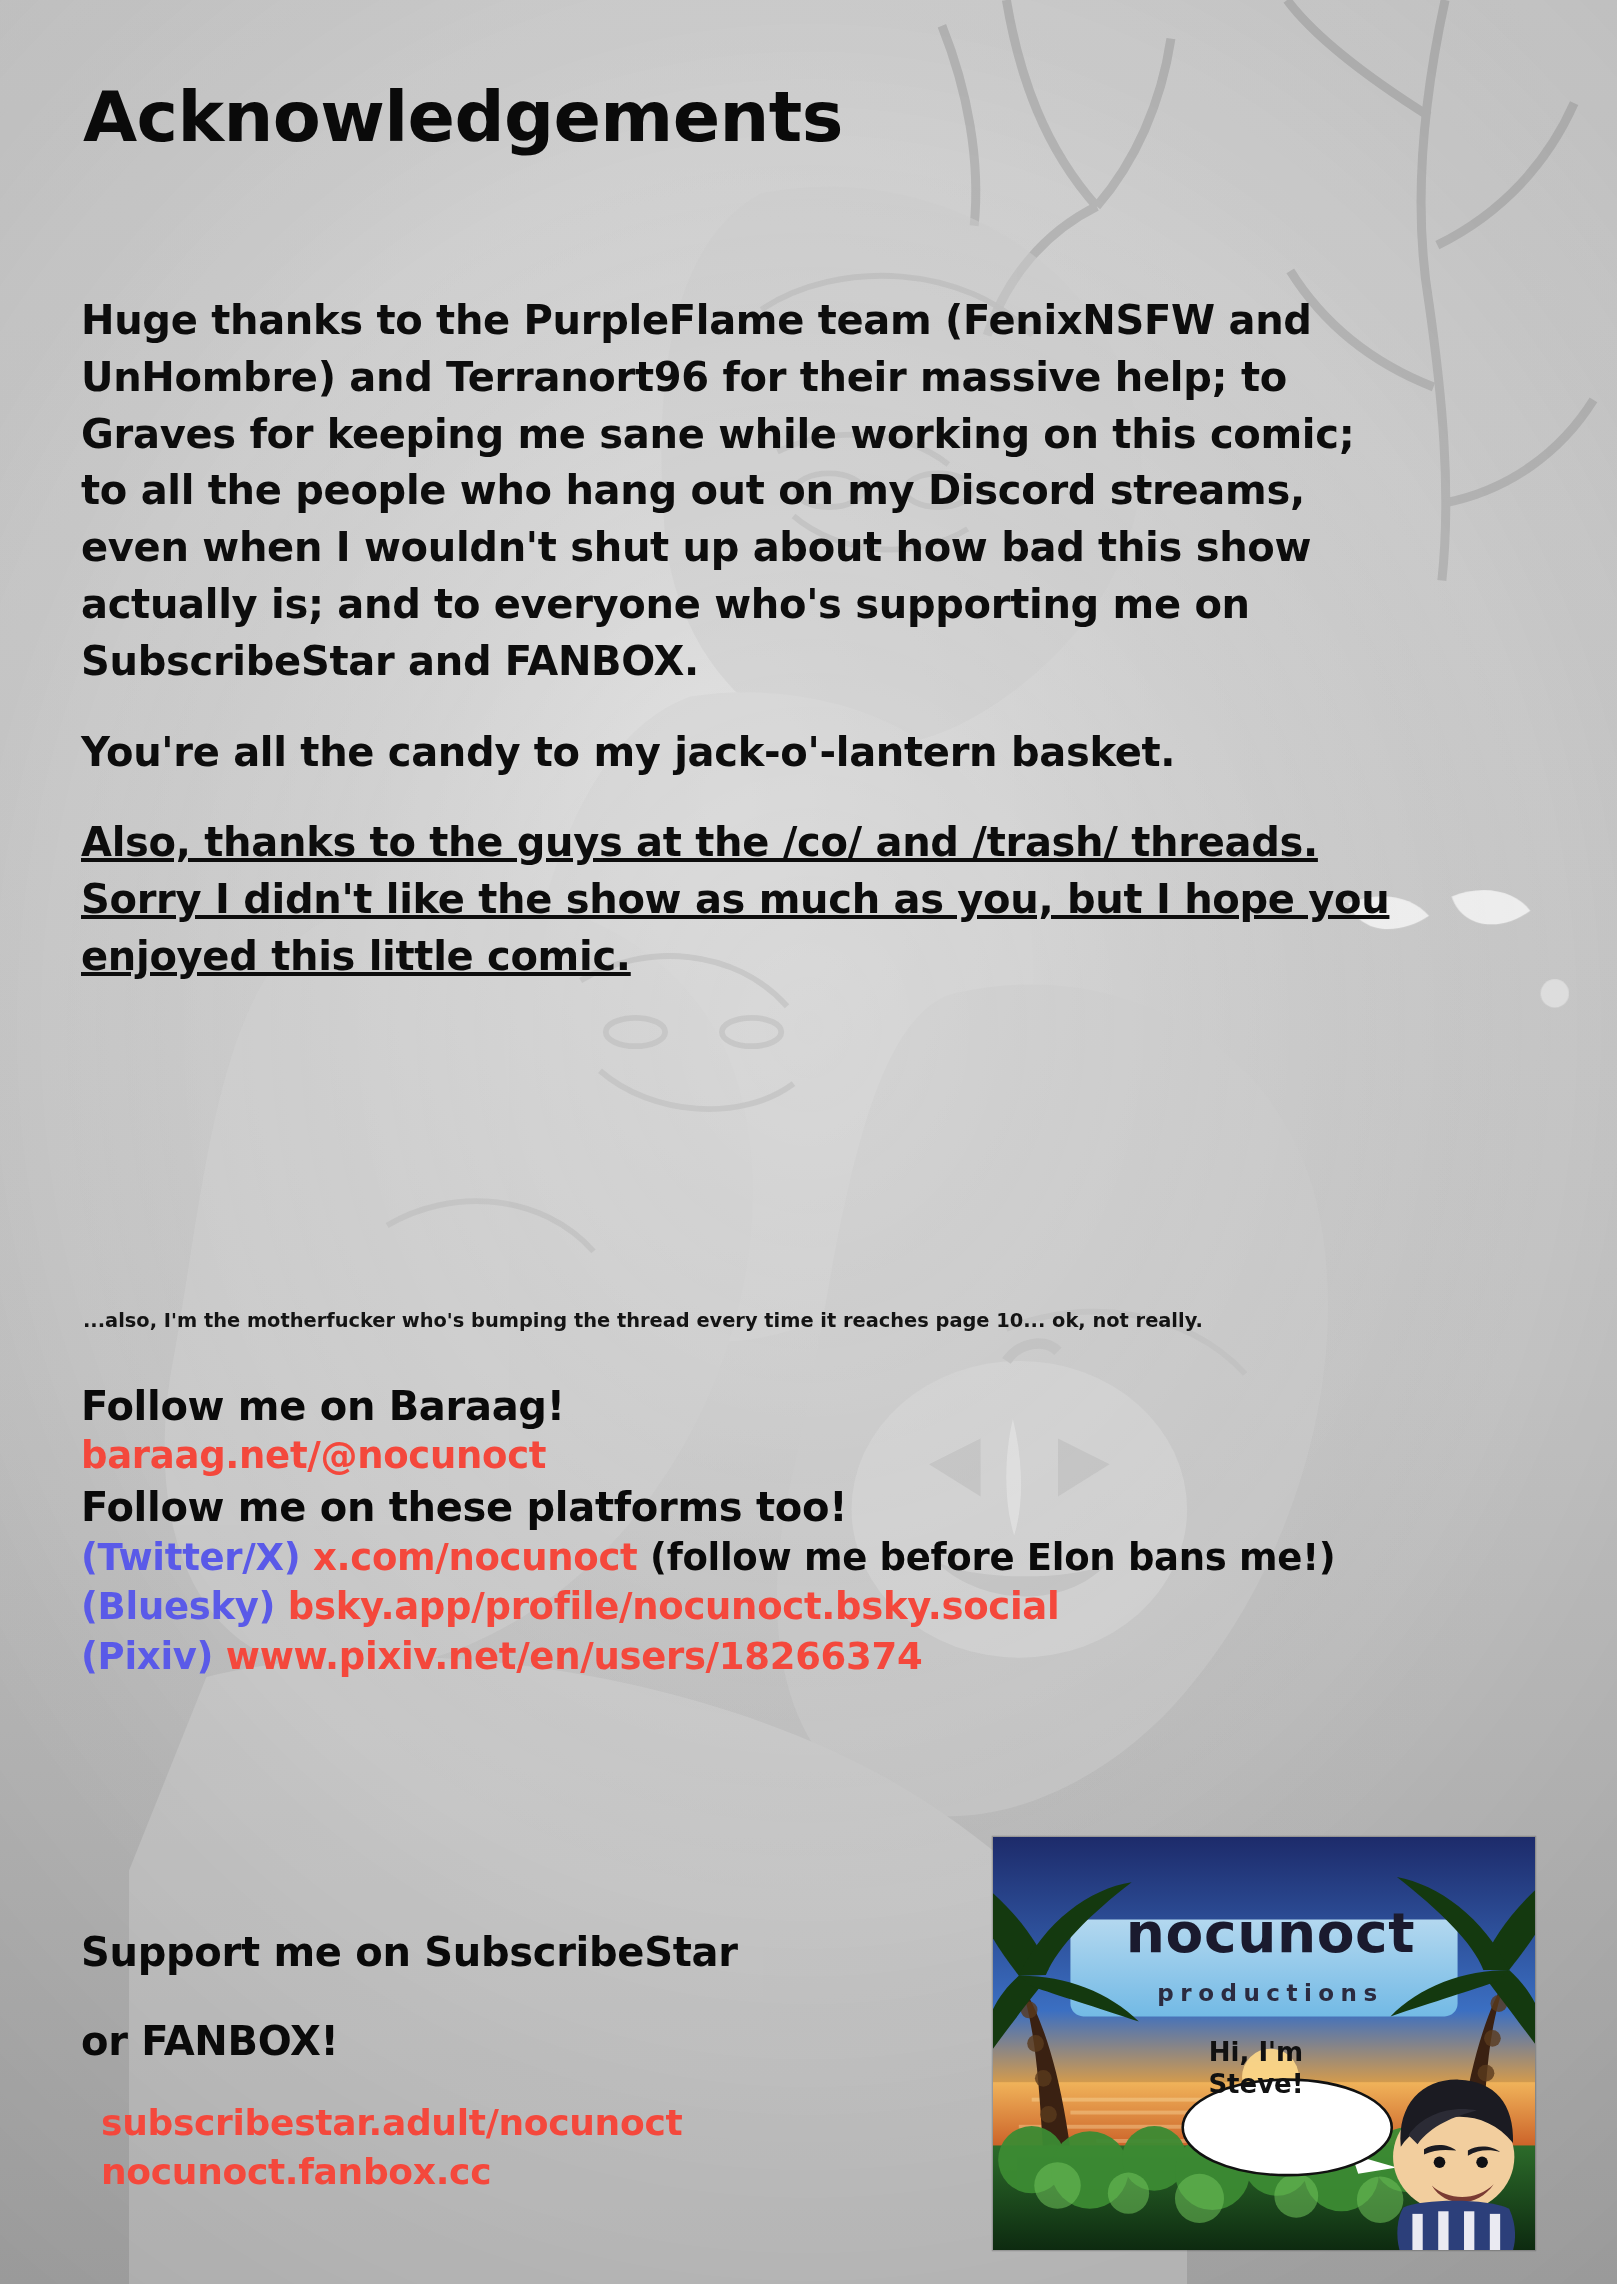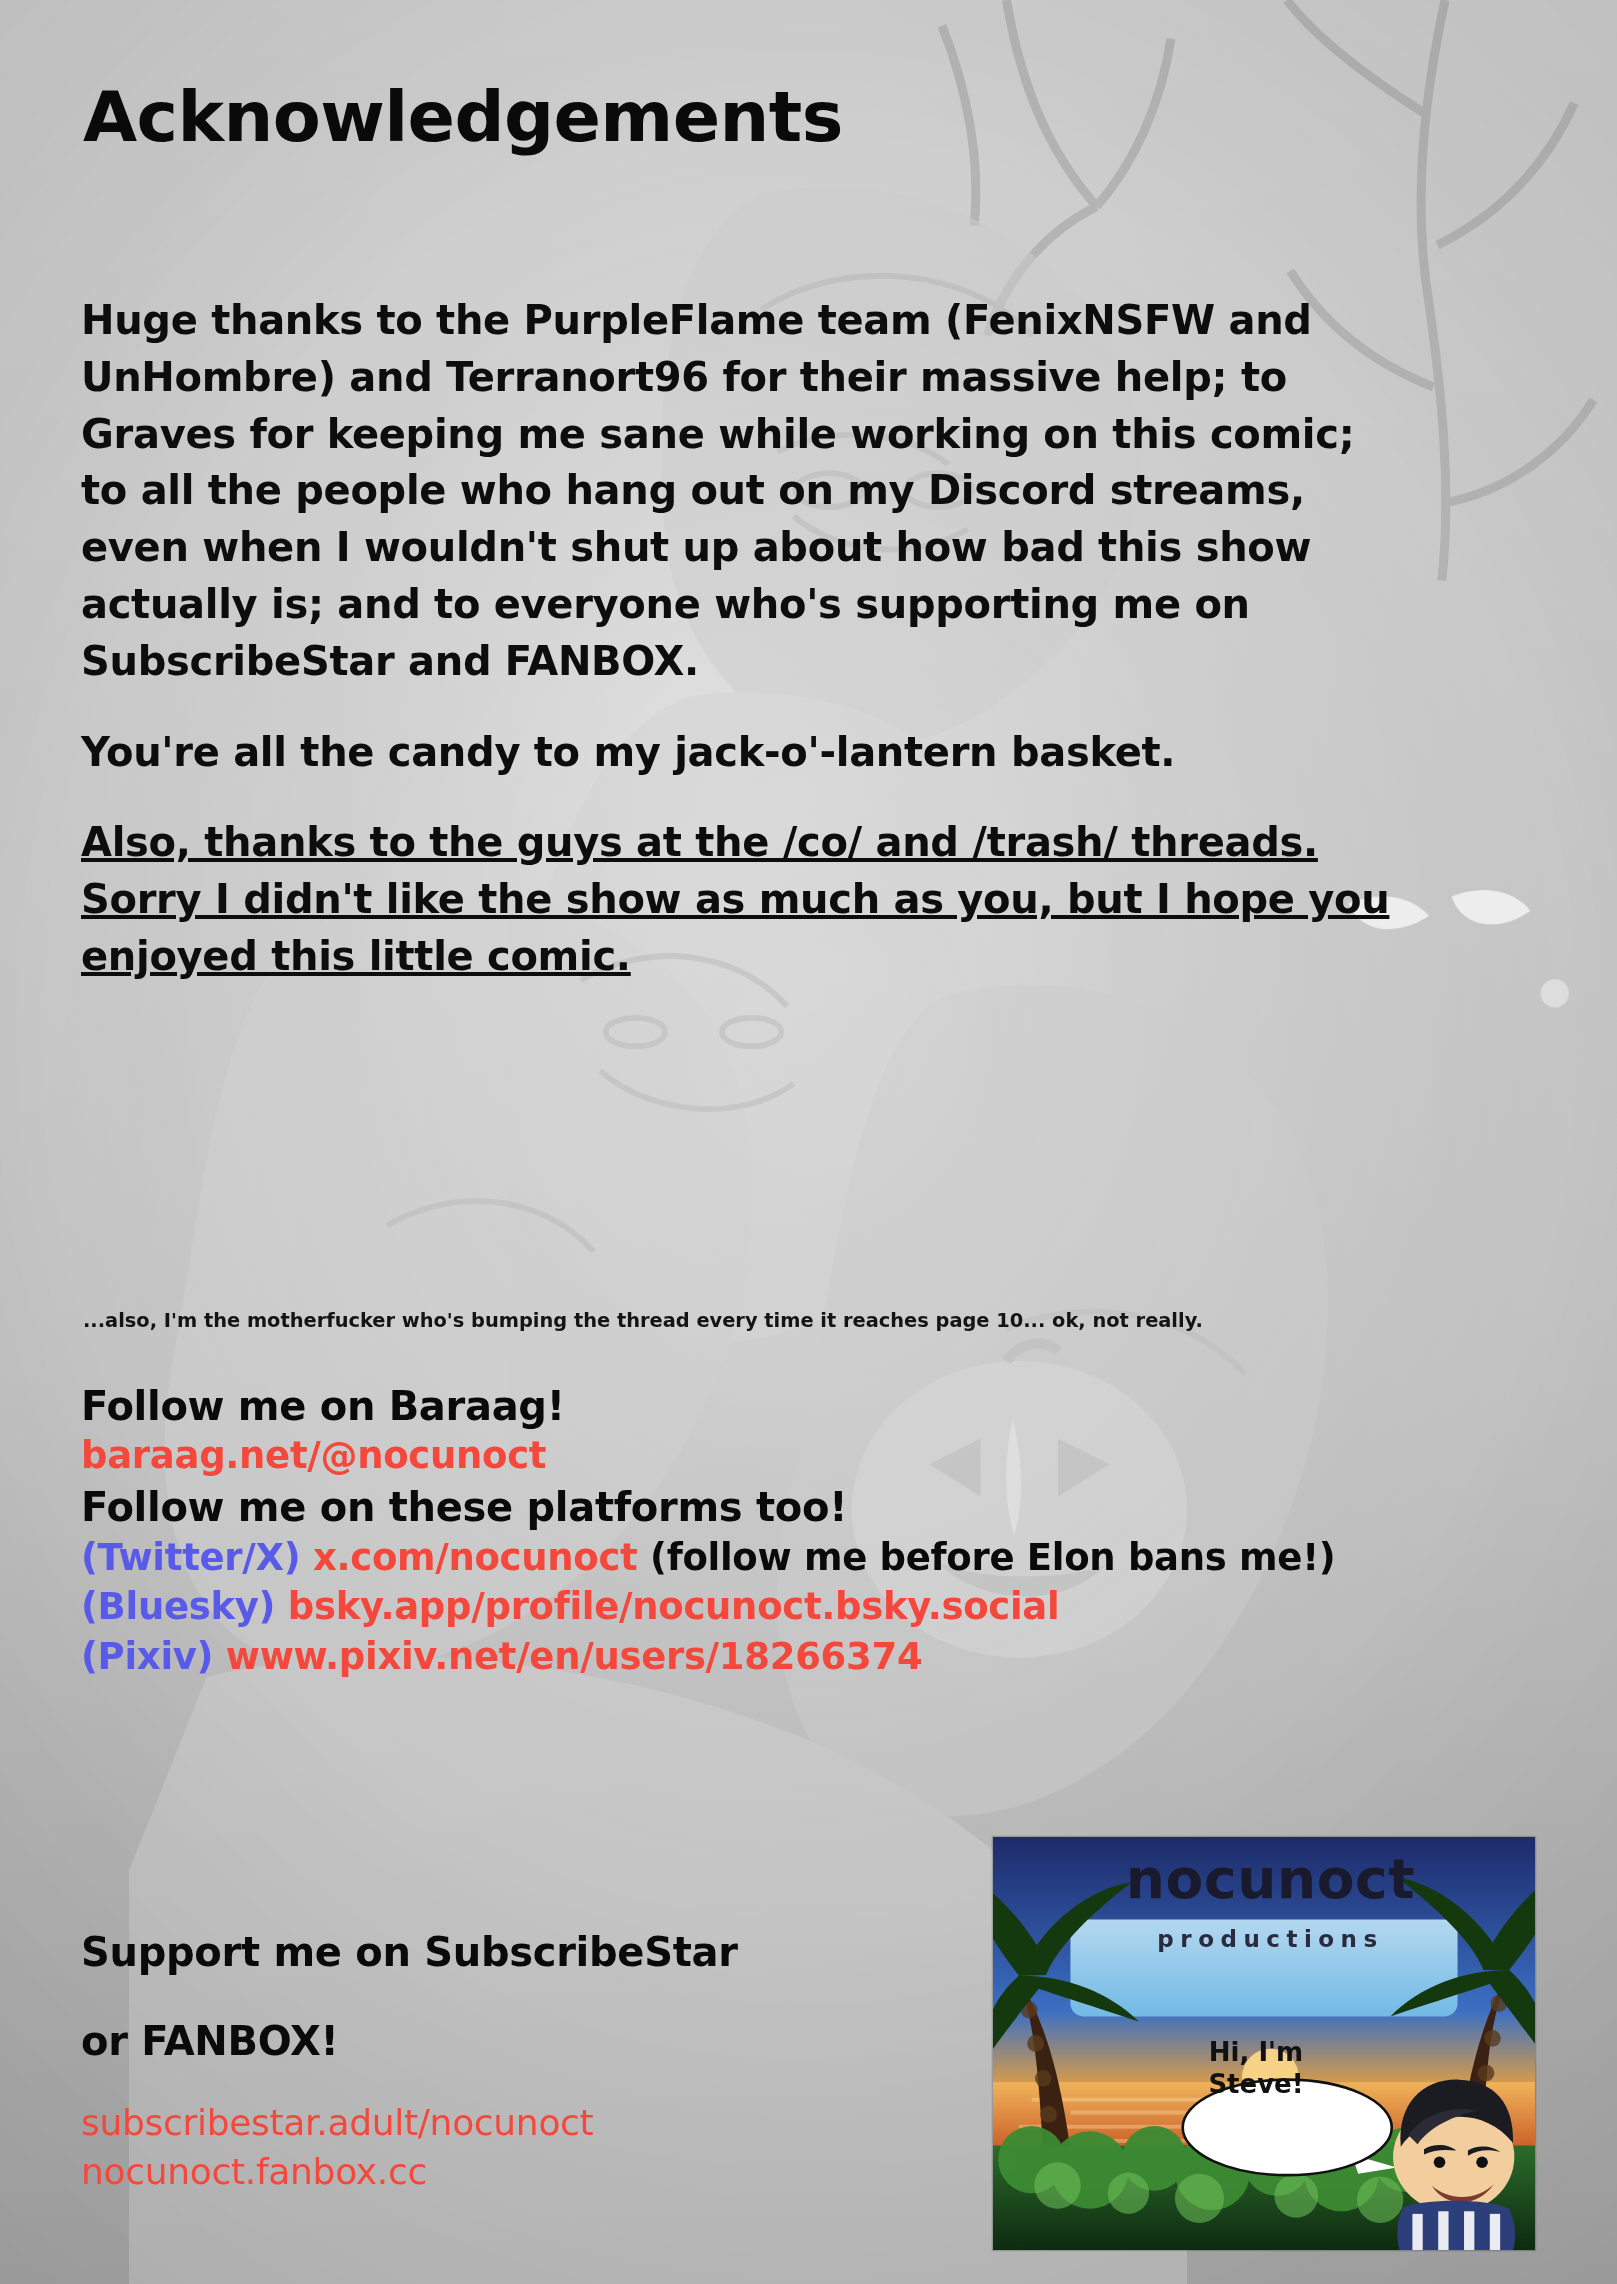--- a/index.html
+++ b/index.html
@@ -123,44 +123,45 @@
   .sup-head {
     font-size: 40px;
     font-weight: bold;
     color: #0a0a0a;
     line-height: 1.32;
     letter-spacing: -0.3px;
     margin-top: 36px;
   }
   .sup-url {
     font-size: 36px;
-    font-weight: normal;
+    font-weight: bold;
     color: #f4483c;
     line-height: 1.38;
     letter-spacing: -0.3px;
+    margin-left: 20px;
   }
   .sup-gap { height: 30px; }
 
   
   .logo-card {
     position: absolute;
     left: 993px;
     top: 1837px;
     width: 542px;
     height: 413px;
     overflow: hidden;
     background: #12121a;
     box-shadow: 0 0 0 1.3px rgba(0,0,0,0.18);
   }
   .logo-card svg { display:block; width: 100%; height: 100%; }
 
   .logo-text {
     position: absolute;
     left: 1064px;
-    top: 1852px;
+    top: 1906px;
     width: 413px;
     text-align: center;
     pointer-events: none;
   }
   .logo-main {
     font-size: 55px;
     font-weight: bold;
     color: #1a1a2e;
     font-family: "DejaVu Sans", sans-serif;
     letter-spacing: 0.6px;

